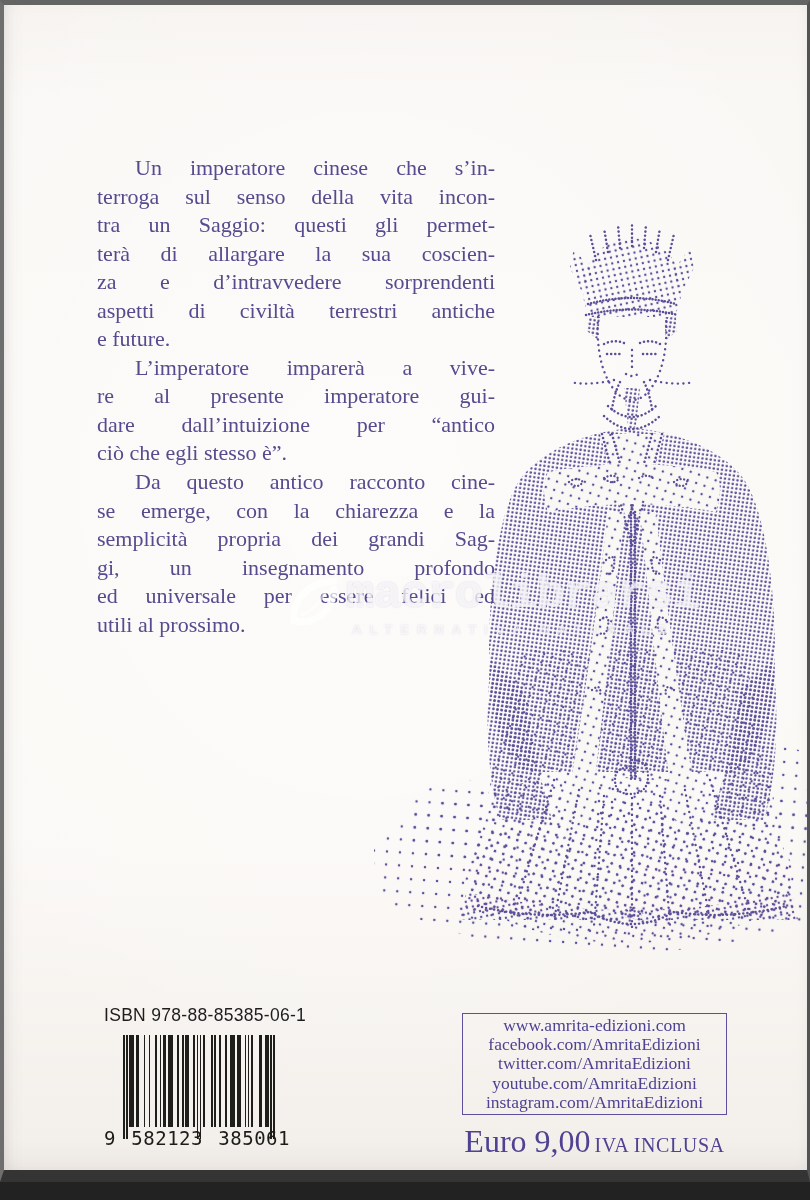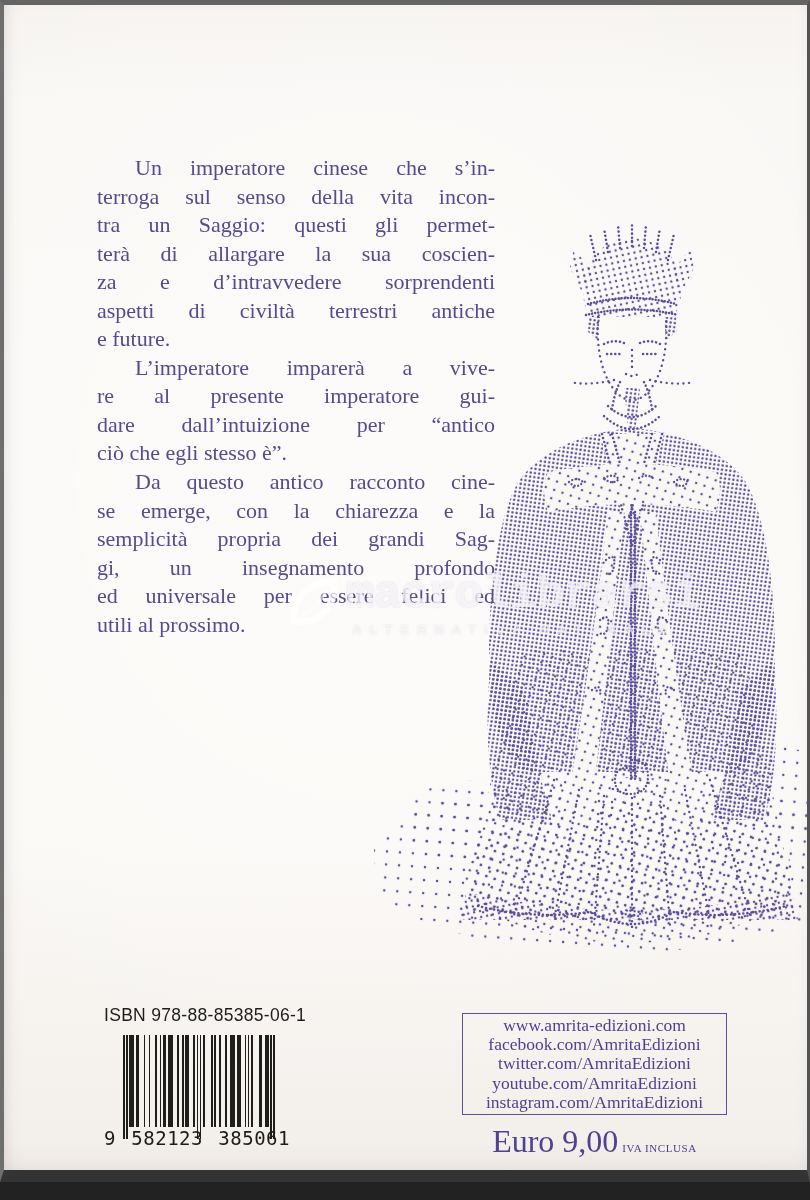--- a/index.html
+++ b/index.html
@@ -72,21 +72,21 @@
   .social-inner{
     width:100%;text-align:center;
     font-size:17.5px;line-height:19.2px;color:#4f4292;
   }
   
   .price{
     position:absolute;left:458px;top:1118px;width:265px;z-index:2;
     text-align:center;color:#4f4292;white-space:nowrap;
   }
   .price-main{font-size:32px;}
-  .price-tax{font-size:11px;letter-spacing:0.6px;}
+  .price-tax{font-size:20px;letter-spacing:0.6px;}
 </style>
 </head>
 <body>
 
 <div class="photo">
   <div class="cover"></div>
 
   <div class="blurb" id="blurb">
       <div class="line j indent">Un imperatore cinese che s’in-</div>
       <div class="line j">terroga sul senso della vita incon-</div>

